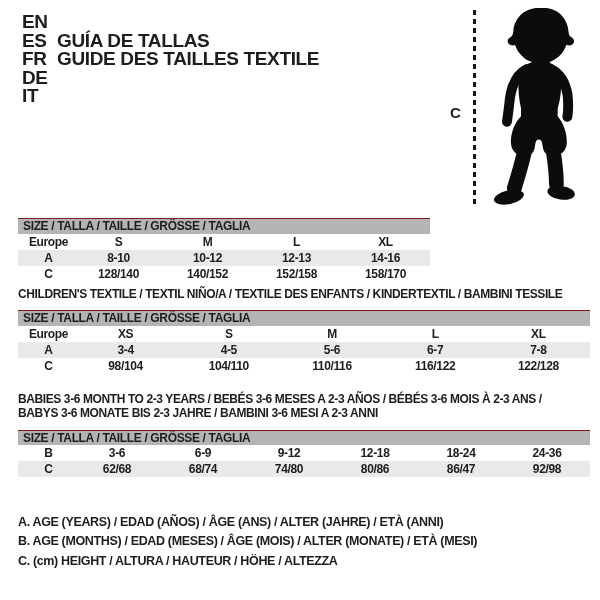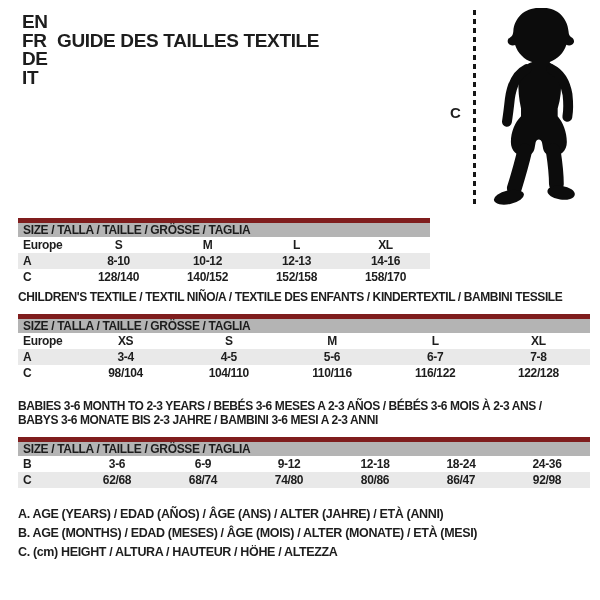--- a/index.html
+++ b/index.html
@@ -35,38 +35,42 @@
   .section .section-title:last-of-type { margin-bottom: 9px; }
   .sec-1 { margin-top: 5px; }
   .sec-2 { margin-top: 18px; }
 
   table { border-collapse: collapse; table-layout: fixed; }
   .sec-0 table { width: 412px; }
   .sec-1 table, .sec-2 table { width: 572px; }
 
   th.size-bar {
     background: var(--bar, #b4b4b4);
-    border-top: 5px solid #7f1d1d;
+    border-top: 1px solid #7f1d1d;
     text-align: left; font-size: 12px; height: 15px;
     padding: 0 0 0 5px; font-weight: 700; white-space: nowrap;
   }
   td { height: 16px; font-size: 12px; text-align: center; padding: 0; font-weight: 700; white-space: nowrap; }
-  td.row-label { text-align: left; padding-left: 5px; }
+  td.row-label { text-align: center; padding-left: 5px; }
   tr.shaded td { background: var(--shade, #e9e9e9); }
   col.label-col { width: 56px; }
 
-  .footnotes { margin-top: 17px; }
+  .footnotes { margin-top: 36px; }
   .footnote { font-size: 12.5px; line-height: 19.3px; white-space: nowrap; }
 </style>
 </head>
 <body>
 
 <div class="lang-block" id="lang-block">
     <div class="lang-row">
       <span class="lang-code">EN</span>
+    </div>
+    <div class="lang-row">
+      <span class="lang-code">ES</span>
+      <span class="lang-title">GUÍA DE TALLAS</span>
     </div>
     <div class="lang-row">
       <span class="lang-code">FR</span>
       <span class="lang-title">GUIDE DES TAILLES TEXTILE</span>
     </div>
     <div class="lang-row">
       <span class="lang-code">DE</span>
     </div>
     <div class="lang-row">
       <span class="lang-code">IT</span>

